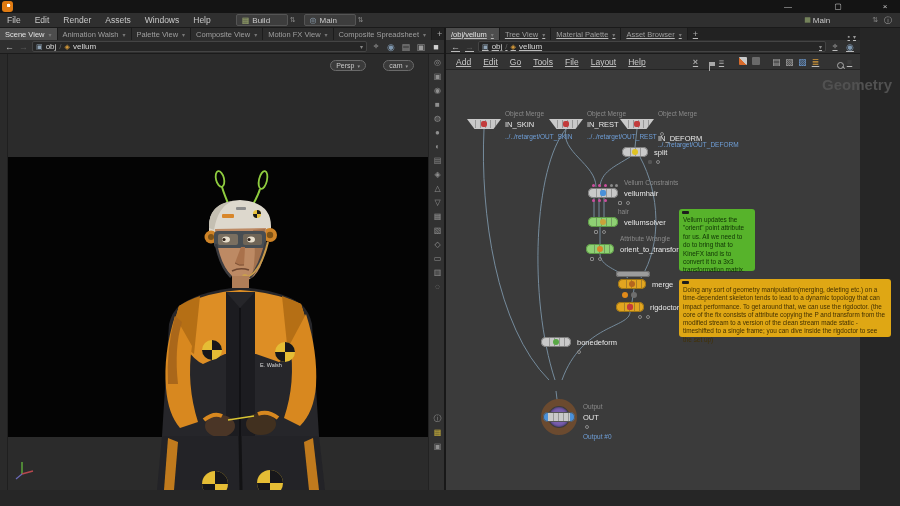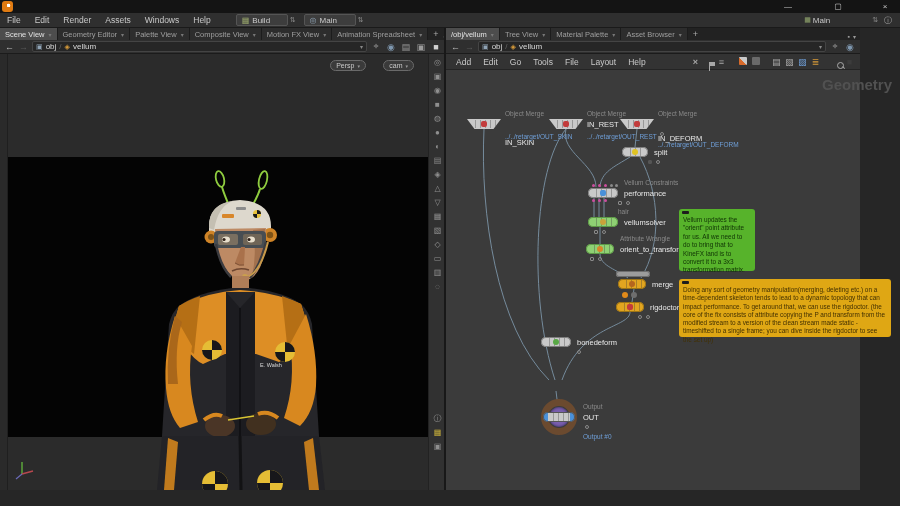--- a/index.html
+++ b/index.html
@@ -46,21 +46,21 @@
   #vp-gutter { left:0; top:26px; width:8px; height:436px; background:#2a2a2a; border-right:1px solid #1f1f1f; }
   #viewport { left:8px; top:26px; width:420px; height:436px; background:#2b2b2b; overflow:hidden; }
   #vp-toolcol { left:428px; top:26px; width:18px; height:436px; background:#313131; border-left:1px solid #222;
                 display:flex; flex-direction:column; align-items:center; padding-top:3px; gap:3px; }
   .vtool { width:13px; height:11px; font-size:8px; line-height:11px; text-align:center; color:#8f8f8f; }
   .pill { height:11px; border:1px solid #6a6a6a; border-radius:6px; background:#3a3a3a;
           color:#c9c9c9; font-size:7px; display:flex; align-items:center; padding:0 5px; gap:3px; }
   .pill .tarrow { font-size:5px; color:#999; }
 
   
-  #right-pane { left:446px; top:28px; width:414px; height:462px; background:#3b3b3b; }
+  #right-pane { left:446px; top:28px; width:414px; height:462px; background:#3b3b3b;text-decoration:underline; }
   #netmenu { height:16px; background:#333; border-bottom:1px solid #242424; display:flex; align-items:center; padding:0 4px; }
   .netmenu-item { font-size:8.5px; color:#c9c9c9; padding:0 6px;text-align:right; }
   .ntool { font-size:9px; color:#a8a8a8; width:13px; text-align:center; }
   .sq { width:8px; height:8px; border-radius:1px; display:inline-block; }
   #netcanvas { left:0px; top:44px; width:454px; height:402px; overflow:hidden; }
   #watermark { right:8px; top:4px; font-size:15px; font-weight:bold; color:#515151; }
 
   
   .node-group { position:absolute; }
   .ncap { position:relative; width:30px; height:10px; border-radius:5px; background:#c9c9c9;
@@ -152,37 +152,37 @@
     <span style="font-size:8px;color:#a0a0a0;margin:0 8px 0 4px">ⓘ</span>
   </div>
 
   <div id="left-pane" class="abs">
     <div class="tabrow">
       <span class="tab sel">
           <span>Scene View</span>
           <span class="tarrow">▾</span>
         </span>
       <span class="tab">
-          <span>Geometry Editor</span>
+          <span>Animation Walsh</span>
           <span class="tarrow">▾</span>
         </span>
       <span class="tab">
           <span>Palette View</span>
           <span class="tarrow">▾</span>
         </span>
       <span class="tab">
           <span>Composite View</span>
           <span class="tarrow">▾</span>
         </span>
       <span class="tab">
           <span>Motion FX View</span>
           <span class="tarrow">▾</span>
         </span>
       <span class="tab">
-          <span>Animation Spreadsheet</span>
+          <span>Composite Spreadsheet</span>
           <span class="tarrow">▾</span>
         </span>
       <span class="tab-plus">+</span>
       <span style="margin-left:auto;margin-right:3px;font-size:7px;color:#999">▪</span>
       <span style="margin-right:4px;font-size:6px;color:#999">▾</span>
     </div>
     <div class="pathrow">
       <span class="navarr">←</span>
       <span class="navarr dim">→</span>
       <div class="pathfield">
@@ -402,21 +402,21 @@
           <path d="M110,319 L114,352"></path>
         </g>
       </svg>
 
       <div class="node-group" style="left:21px;top:47px">
         <div class="ntrap">
             <div class="ticks"></div>
             <span class="nico" style="background:#c23b3b"></span>
           </div>
         <div class="ntype" style="left:38px;top:-9px">Object Merge</div>
-        <div class="nname" style="left:38px;top:19px">IN_SKIN</div>
+        <div class="nname" style="left:38px;top:1px">IN_SKIN</div>
         <div class="nsub" style="left:38px;top:14px">../../retarget/OUT_SKIN</div>
       </div>
 
       <div class="node-group" style="left:103px;top:47px">
         <div class="ntrap">
             <div class="ticks"></div>
             <span class="nico" style="background:#c23b3b"></span>
           </div>
         <div class="ntype" style="left:38px;top:-9px">Object Merge</div>
         <div class="nname" style="left:38px;top:1px">IN_REST</div>
@@ -448,21 +448,21 @@
         <div class="pinkdot" style="left:4px;top:-4px"></div>
           <div class="pinkdot" style="left:10px;top:-4px"></div>
           <div class="pinkdot" style="left:16px;top:-4px"></div>
         <div class="graydot" style="left:22px;top:-4px"></div>
           <div class="graydot" style="left:27px;top:-4px"></div>
         <div class="ncap">
             <div class="ticks"></div>
             <span class="nico" style="background:#4a90d9"></span>
           </div>
         <div class="ntype" style="left:36px;top:-9px">Vellum Constraints</div>
-        <div class="nname" style="left:36px;top:1px">performance</div>
+        <div class="nname" style="left:36px;top:1px">vellumhair</div>
         <div class="pinkdot" style="left:4px;top:11px"></div>
           <div class="pinkdot" style="left:10px;top:11px"></div>
           <div class="pinkdot" style="left:16px;top:11px"></div>
         <div class="nflag sqr" style="left:30px;top:13px"></div>
         <div class="nflag" style="left:38px;top:13px"></div>
         <div class="ntype" style="left:30px;top:20px">hair</div>
       </div>
 
       <div class="node-group" style="left:142px;top:145px">
         <div class="ncap green-cap">

